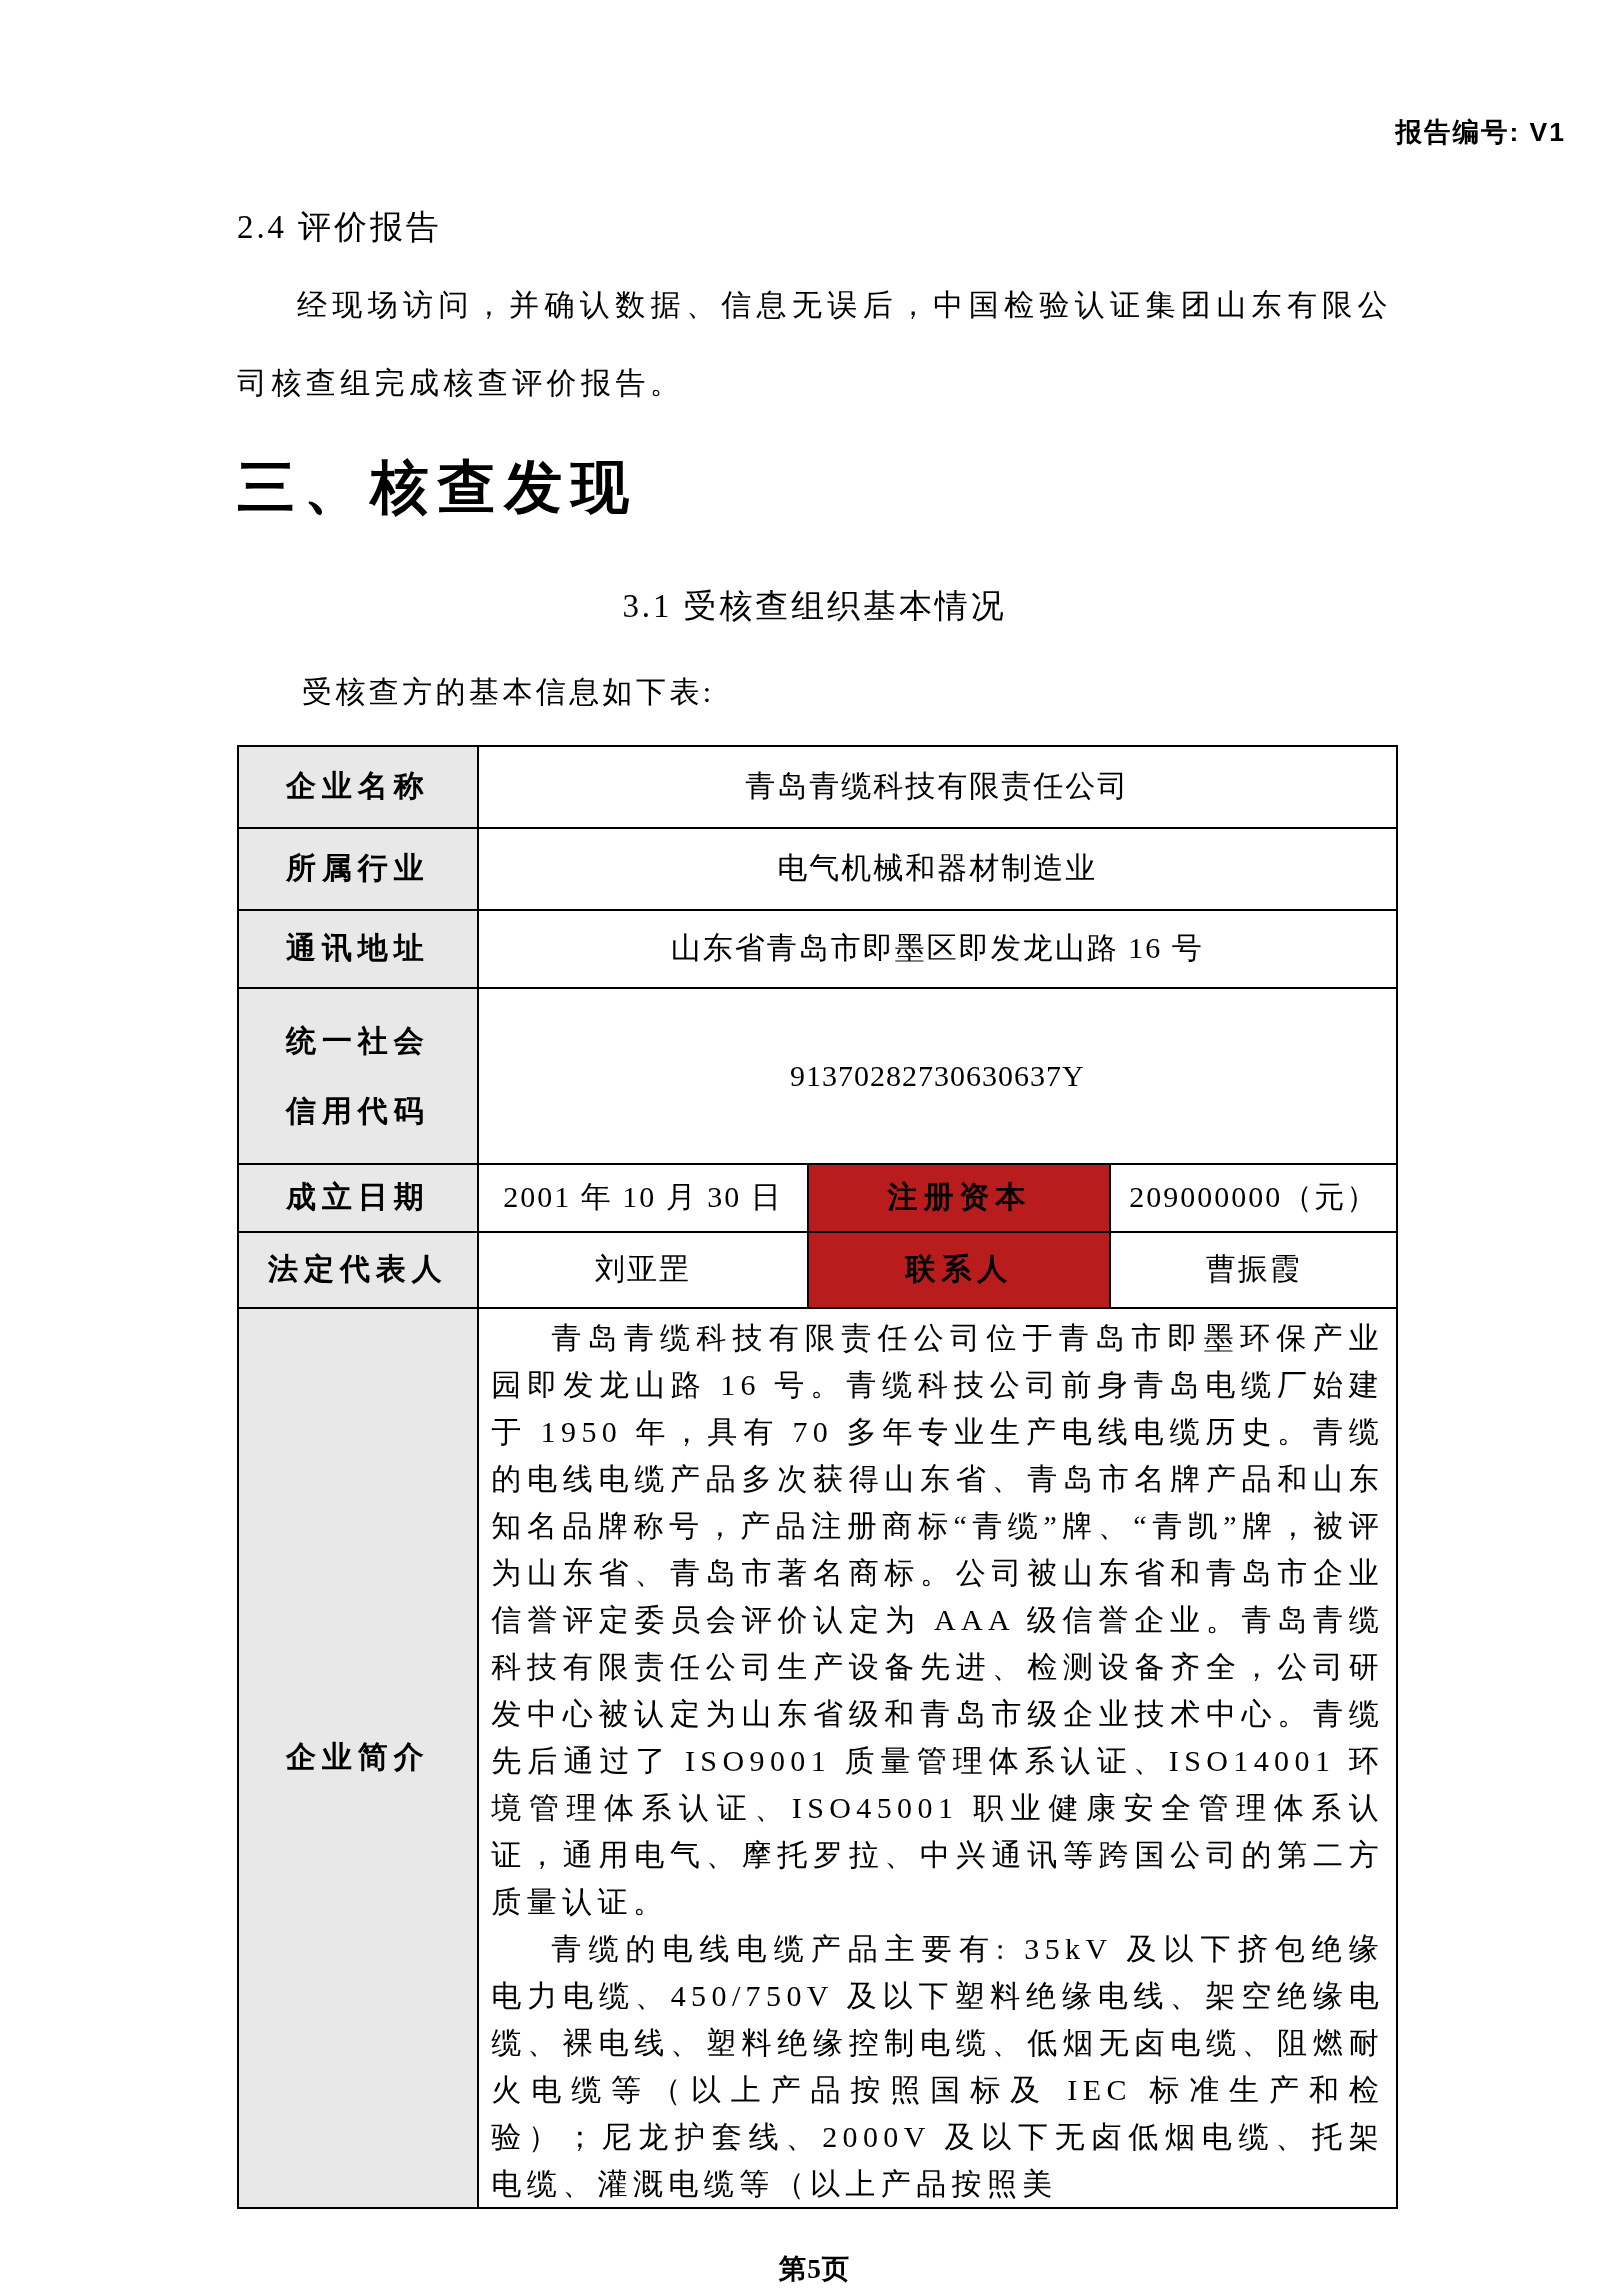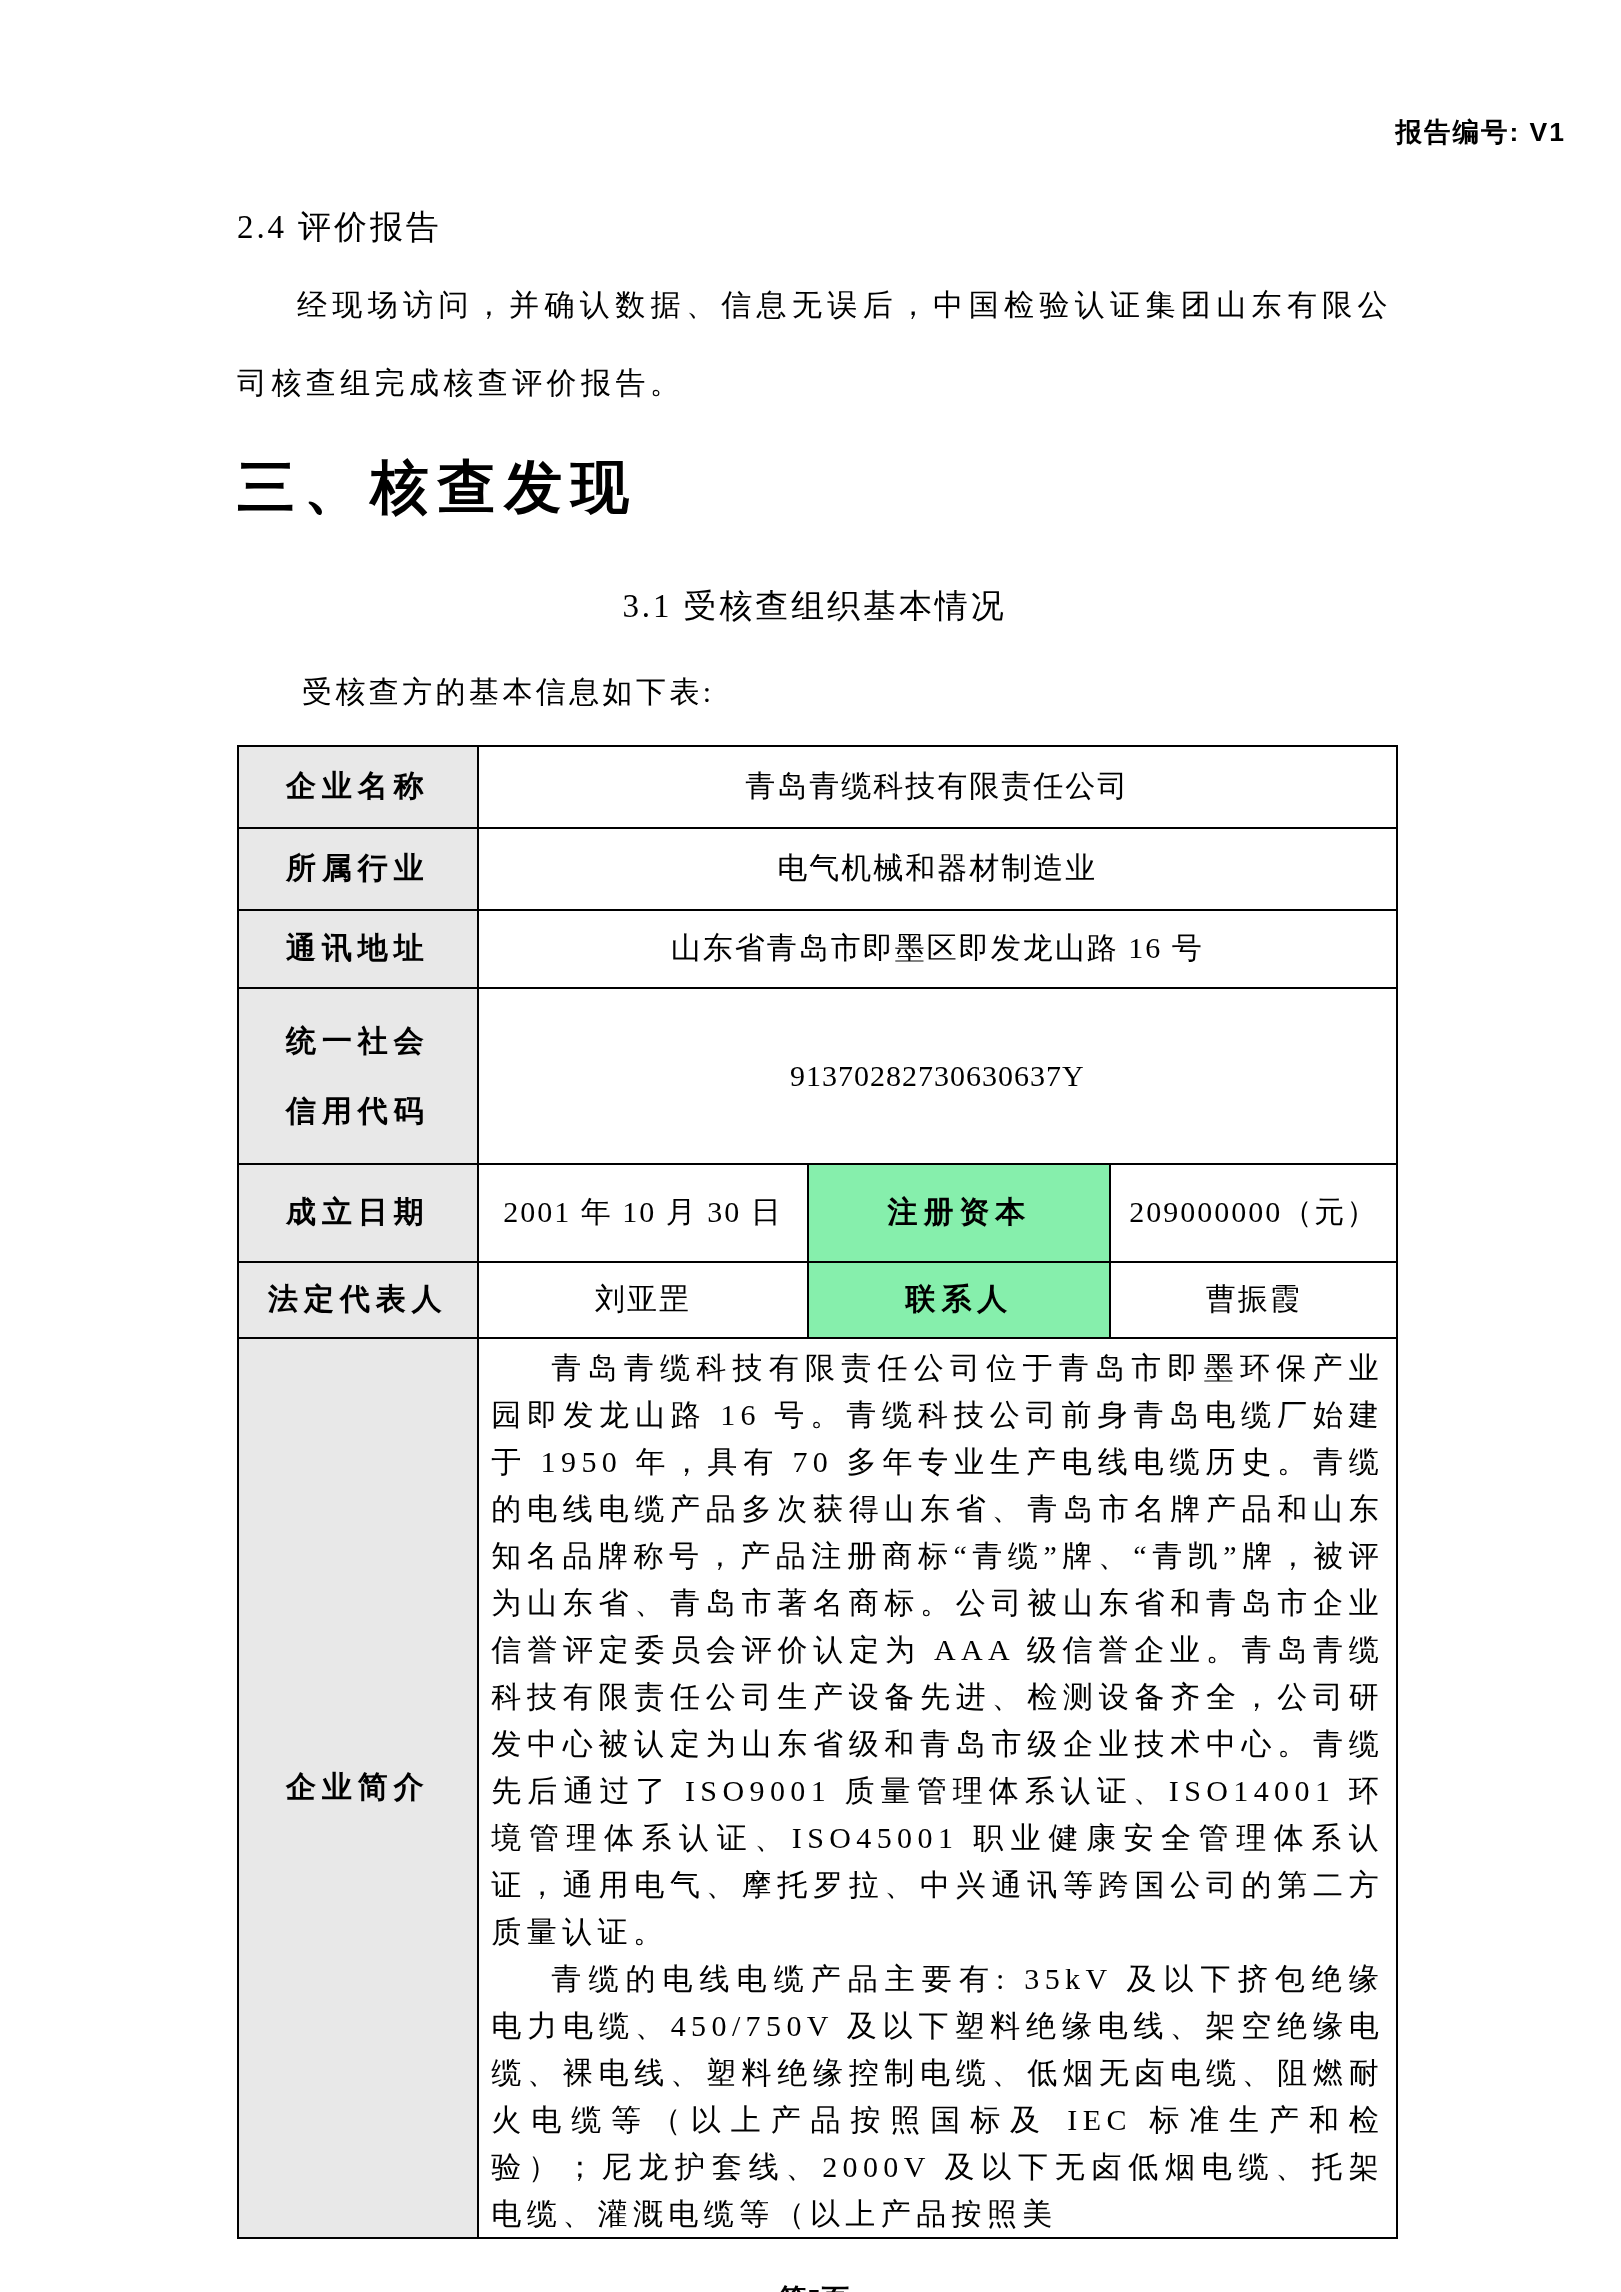--- a/index.html
+++ b/index.html
@@ -81,37 +81,37 @@
   col.c3 { width: 26.08%; }
   col.c4 { width: 24.72%; }
 
   td.lab {
     background: #e8e8e8;
     font-weight: bold;
     text-align: center;
     letter-spacing: 5.9px;
   }
   td.lab-white {
-    background: #86efac;
+    background: #b91c1c;
     font-weight: bold;
     text-align: center;
     letter-spacing: 5.9px;
   }
   td.val {
     text-align: center;
     letter-spacing: 2px;
   }
   .lab-line { display: block; line-height: 70px; letter-spacing: 5.9px; }
   td.code-val { font-size: 32px; letter-spacing: 1px; }
 
   tr.r1 { height: 82px; }
   tr.r2 { height: 82px; }
   tr.r3 { height: 78px; }
   tr.r4 { height: 176px; }
-  tr.r5 { height: 98px; }
+  tr.r5 { height: 68px; }
   tr.r6 { height: 76px; }
   tr.r7 { height: 809px; }
 
   td.profile-cell {
     vertical-align: top;
     text-align: justify;
     padding: 4.9px 11.8px 0 12.7px;
     letter-spacing: 5.4px;
     line-height: 47px;
   }

